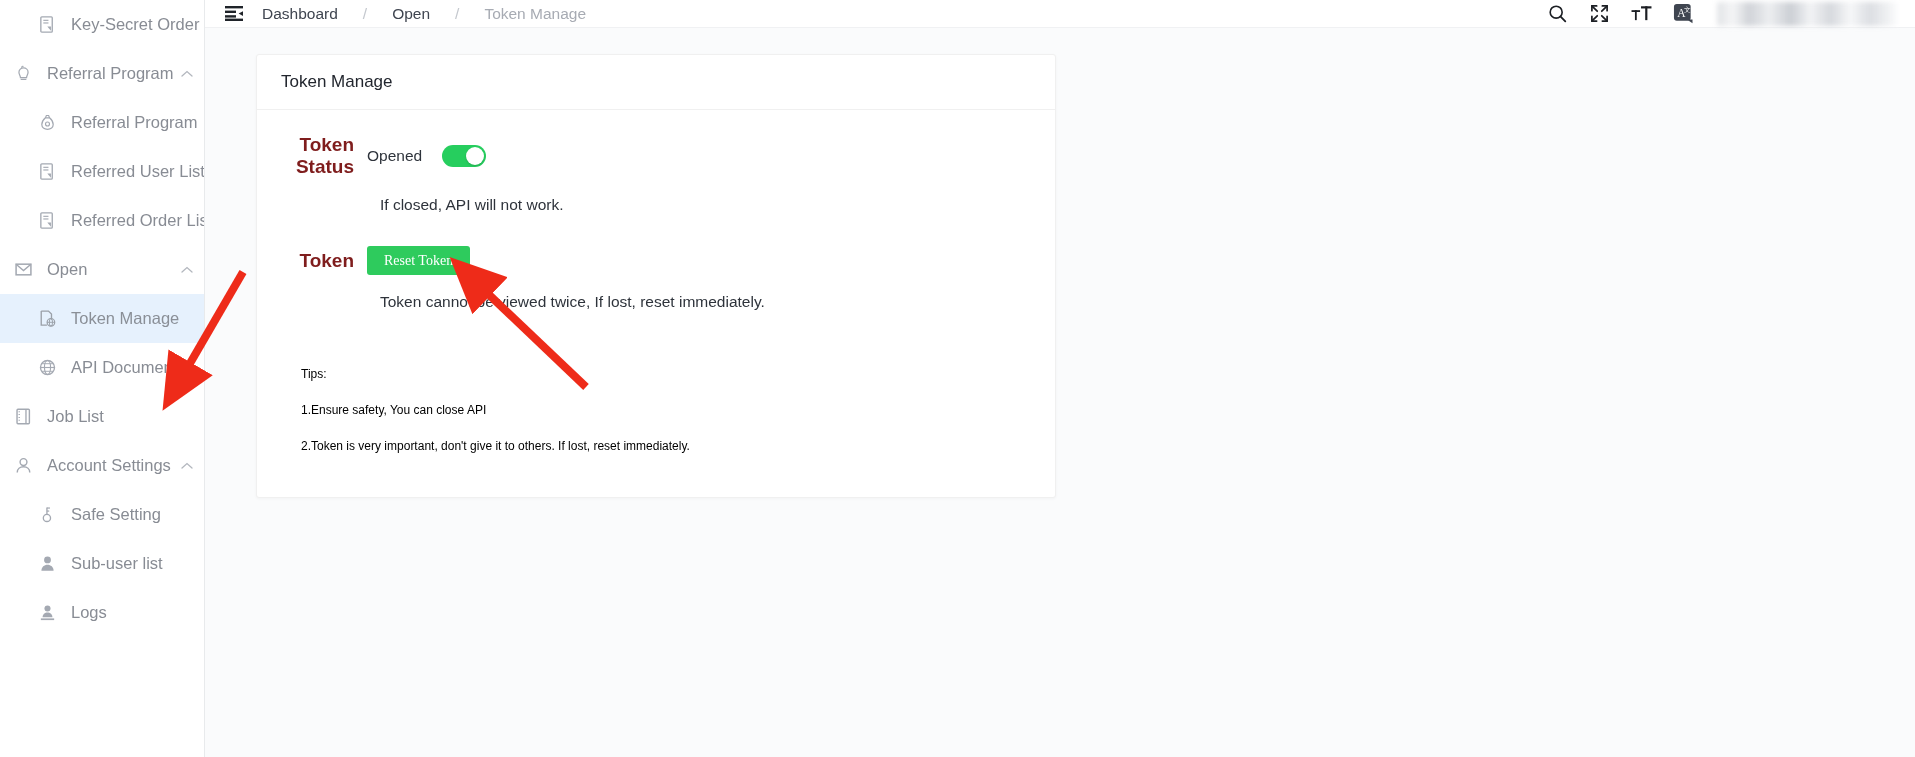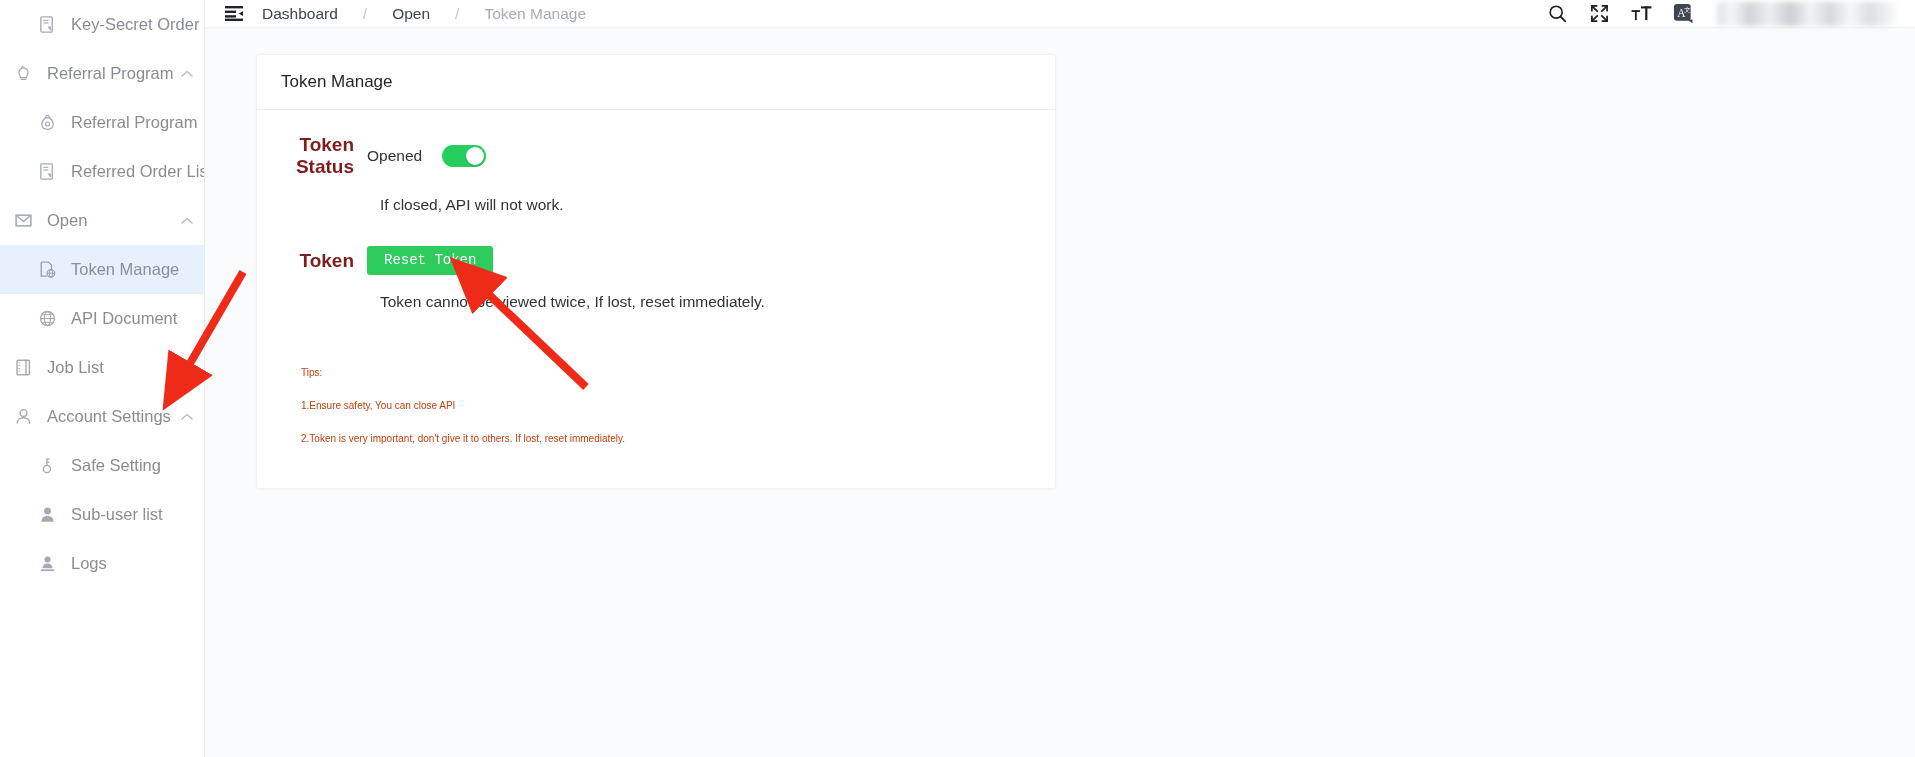--- a/index.html
+++ b/index.html
@@ -223,32 +223,32 @@
     margin-top: 18px;
   }
   .row-gap { margin-top: 32px; }
 
   .btn-reset {
     background: #2ecb5d;
     color: #ffffff;
     border: none;
     border-radius: 3px;
     font-size: 14px;
-    font-family: Liberation Mono, monospace;
+    font-family: Liberation Serif, serif;
     padding: 0 17px;
     height: 29px;
     line-height: 29px;
     cursor: pointer;
     white-space: nowrap;
   }
 
   .tips-block { margin-top: 56px; padding-left: 20px; }
   .tips-line {
-    font-size: 10px;
-    color: #c2410c;
+    font-size: 12px;
+    color: #000000;
     margin-bottom: 22px;
   }
   .tips-line:last-child { margin-bottom: 8px; }
 
   
   .arrow-layer {
     position: absolute;
     left: 0; top: 0;
     width: 1915px;
     height: 757px;
@@ -290,20 +290,31 @@
         </div>
         <div class="menu-item child">
           <span class="mi-icon">
             <svg width="19" height="19" viewBox="0 0 20 20" aria-hidden="true">
               <path d="M7.6 5.2 L12.4 5.2 C14.6 7 16 9.6 16 12.2 C16 15.2 13.4 17.2 10 17.2 C6.6 17.2 4 15.2 4 12.2 C4 9.6 5.4 7 7.6 5.2 Z" fill="none" stroke="currentColor" stroke-width="1.3"></path>
               <path d="M7.8 5.2 L8.8 2.6 L11.2 2.6 L12.2 5.2" fill="none" stroke="currentColor" stroke-width="1.2"></path>
               <circle cx="10" cy="11.6" r="2.1" fill="none" stroke="currentColor" stroke-width="1.2"></circle>
             </svg>
           </span>
           <span class="mi-label">Referral Program</span>
+        </div>
+        <div class="menu-item child">
+          <span class="mi-icon">
+            <svg width="19" height="19" viewBox="0 0 20 20" aria-hidden="true">
+              <rect x="3" y="2" width="12" height="16" rx="1" fill="none" stroke="currentColor" stroke-width="1.4"></rect>
+              <line x1="5.6" y1="5.6" x2="11" y2="5.6" stroke="currentColor" stroke-width="1.2"></line>
+              <line x1="5.6" y1="8.4" x2="11" y2="8.4" stroke="currentColor" stroke-width="1.2"></line>
+              <path d="M9.8 12.2 L13.6 12.2 L13.6 16.6 Z" fill="currentColor"></path>
+            </svg>
+          </span>
+          <span class="mi-label">Referred User List</span>
         </div>
         <div class="menu-item child">
           <span class="mi-icon">
             <svg width="19" height="19" viewBox="0 0 20 20" aria-hidden="true">
               <rect x="3" y="2" width="12" height="16" rx="1" fill="none" stroke="currentColor" stroke-width="1.4"></rect>
               <line x1="5.6" y1="5.6" x2="11" y2="5.6" stroke="currentColor" stroke-width="1.2"></line>
               <line x1="5.6" y1="8.4" x2="11" y2="8.4" stroke="currentColor" stroke-width="1.2"></line>
               <path d="M9.8 12.2 L13.6 12.2 L13.6 16.6 Z" fill="currentColor"></path>
             </svg>
           </span>

